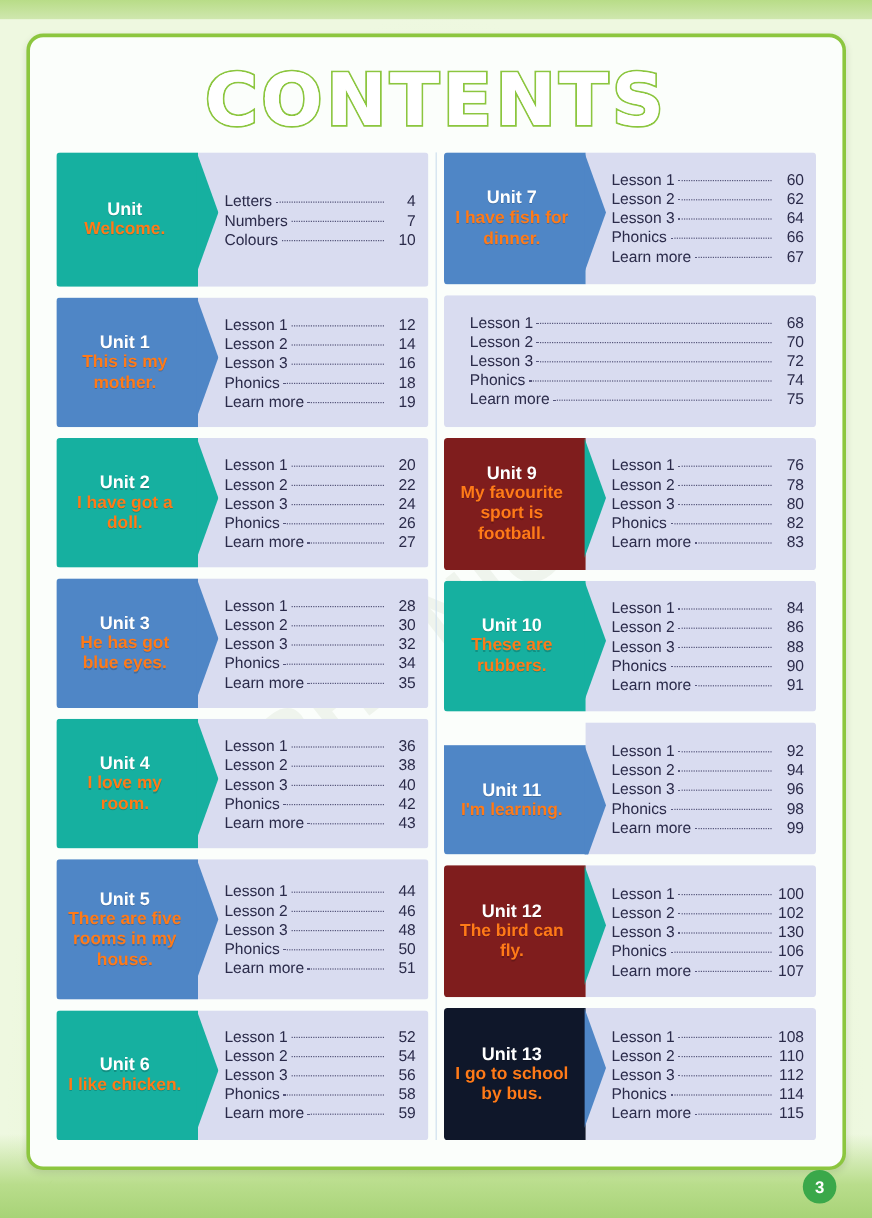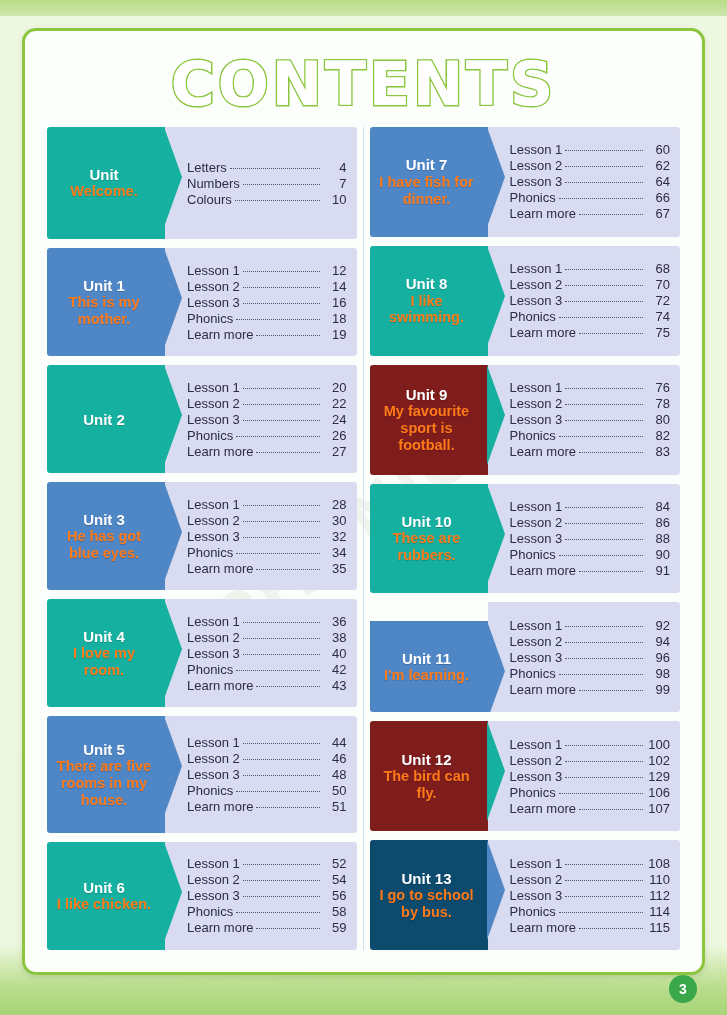--- a/index.html
+++ b/index.html
@@ -247,20 +247,21 @@
               <span class="lbl">Learn more</span>
               <span class="dots"></span>
               <span class="pg">19</span>
             </div>
           </div>
         </div>
         <div class="unit-row" style="flex: 1 1 0%;">
           <div class="unit-card" style="background: rgb(22, 176, 160);">
             <div class="unit-text">
               <span class="unit-num">Unit 2</span>
+              <span class="unit-name">I have got a doll.</span>
             </div>
             <svg class="arrow" viewBox="0 0 18 100" preserveAspectRatio="none">
               <polygon points="0,0 18,50 0,100" fill="#16b0a0"></polygon>
             </svg>
           </div>
           <div class="lessons" style="background: rgb(217, 220, 240);">
             <div class="lesson">
               <span class="lbl">Lesson 1</span>
               <span class="dots"></span>
               <span class="pg">20</span>
@@ -473,29 +474,20 @@
               <span class="pg">66</span>
             </div>
             <div class="lesson">
               <span class="lbl">Learn more</span>
               <span class="dots"></span>
               <span class="pg">67</span>
             </div>
           </div>
         </div>
         <div class="unit-row" style="flex: 1 1 0%;">
-          <div class="unit-card" style="background: rgb(22, 176, 160);">
-            <div class="unit-text">
-              <span class="unit-num">Unit 8</span>
-              <span class="unit-name">I like swimming.</span>
-            </div>
-            <svg class="arrow" viewBox="0 0 18 100" preserveAspectRatio="none">
-              <polygon points="0,0 18,50 0,100" fill="#16b0a0"></polygon>
-            </svg>
-          </div>
           <div class="lessons" style="background: rgb(217, 220, 240);">
             <div class="lesson">
               <span class="lbl">Lesson 1</span>
               <span class="dots"></span>
               <span class="pg">68</span>
             </div>
             <div class="lesson">
               <span class="lbl">Lesson 2</span>
               <span class="dots"></span>
               <span class="pg">70</span>
@@ -648,36 +640,36 @@
               <span class="pg">100</span>
             </div>
             <div class="lesson">
               <span class="lbl">Lesson 2</span>
               <span class="dots"></span>
               <span class="pg">102</span>
             </div>
             <div class="lesson">
               <span class="lbl">Lesson 3</span>
               <span class="dots"></span>
-              <span class="pg">129</span>
+              <span class="pg">130</span>
             </div>
             <div class="lesson">
               <span class="lbl">Phonics</span>
               <span class="dots"></span>
               <span class="pg">106</span>
             </div>
             <div class="lesson">
               <span class="lbl">Learn more</span>
               <span class="dots"></span>
               <span class="pg">107</span>
             </div>
           </div>
         </div>
         <div class="unit-row" style="flex: 1 1 0%;">
-          <div class="unit-card" style="background: #0c4a6e; justify-content: center;">
+          <div class="unit-card" style="background: #0f172a; justify-content: center;">
             <div class="unit-text">
               <span class="unit-num">Unit 13</span>
               <span class="unit-name">I go to school by bus.</span>
             </div>
             <svg class="arrow" viewBox="0 0 18 100" preserveAspectRatio="none">
               <polygon points="0,0 18,50 0,100" fill="#4f86c6"></polygon>
             </svg>
           </div>
           <div class="lessons" style="background: rgb(217, 220, 240);">
             <div class="lesson">

